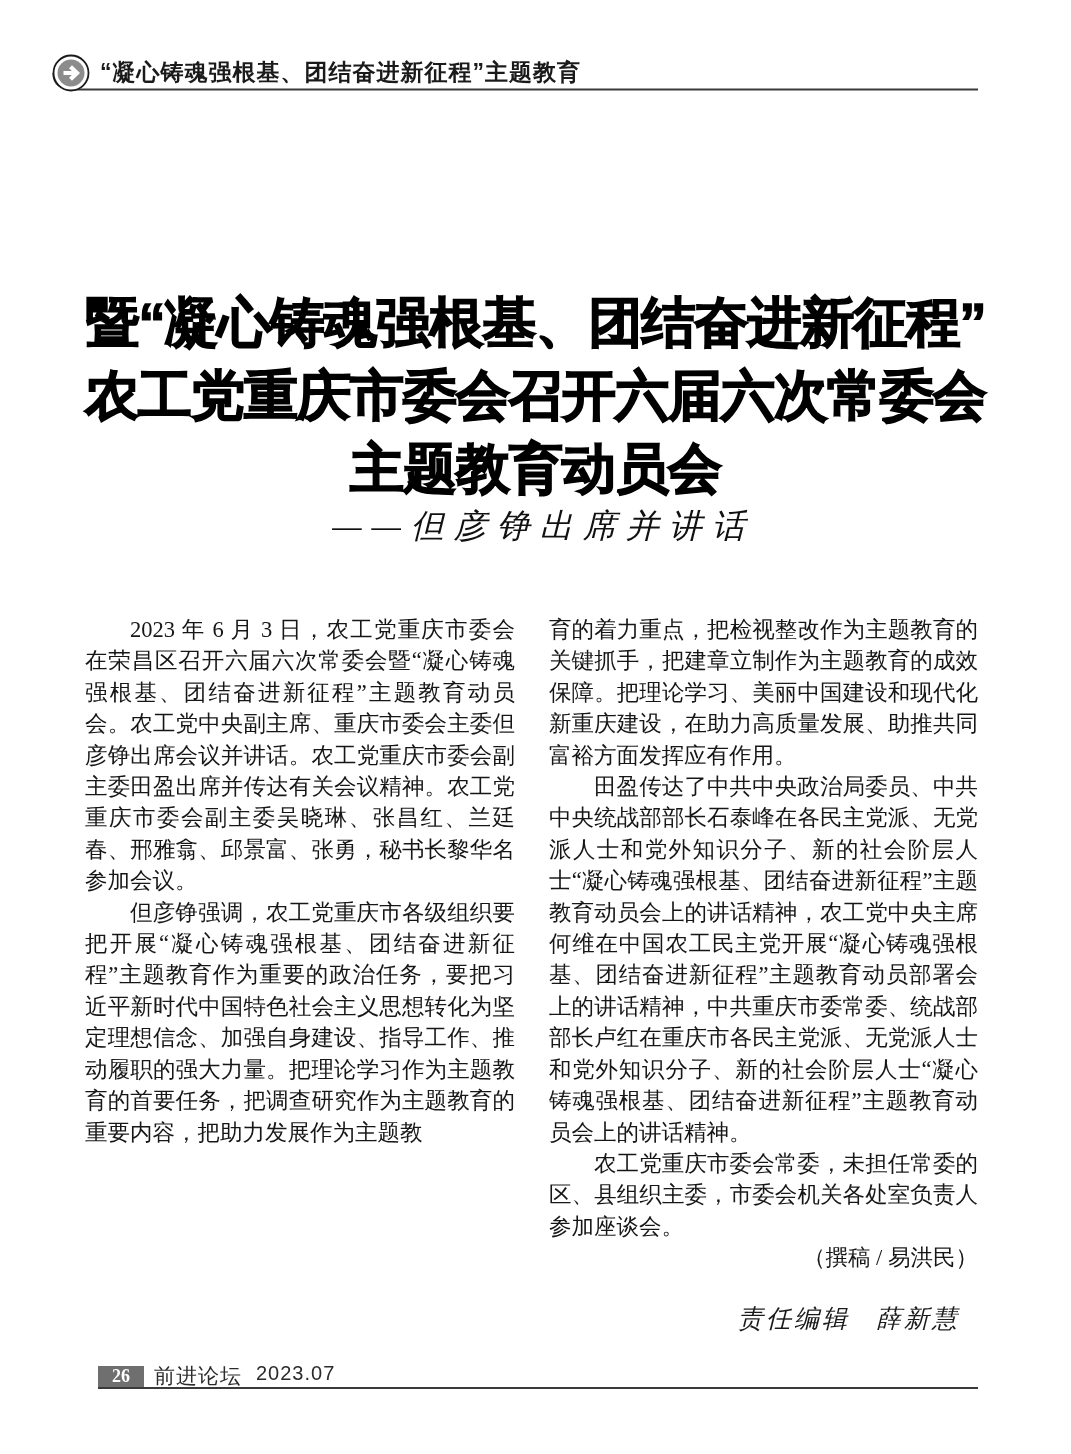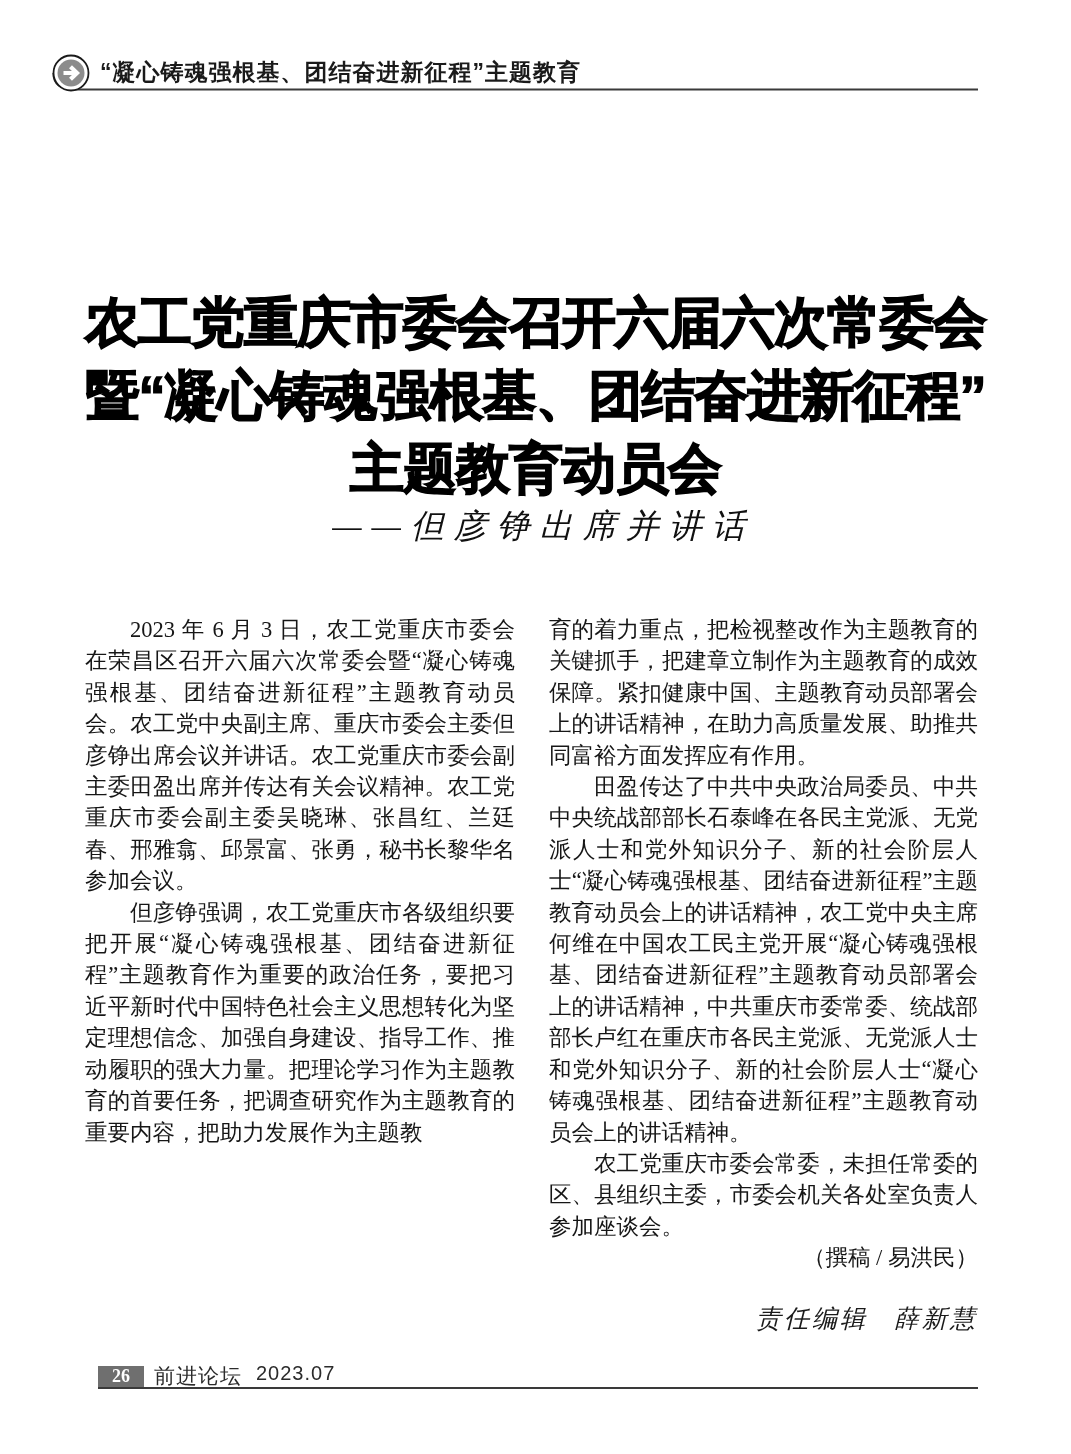--- a/index.html
+++ b/index.html
@@ -45,21 +45,21 @@
     color:#161616;
     overflow:hidden;
   }
   .col-left{left:85px;height:748px;}
   .col-right{left:549px;width:429px;height:720px;}
   .col p{margin:0;text-indent:2em;}
   .col p.no-indent{text-indent:0;}
   .col p.byline{text-align:right;text-indent:0;}
   
   .editor-note{
-    position:absolute;top:1302px;right:93px;
+    position:absolute;top:1302px;right:111px;
     font-family:"Liberation Serif","DejaVu Serif",serif;
     font-style:italic;
     font-size:25px;letter-spacing:3px;color:#1a1a1a;
     white-space:nowrap;
   }
   .editor-note .name{margin-left:26px;}
   
   .footer-rule{
     position:absolute;left:98px;top:1387px;width:880px;height:2px;
     background:#3a3a3a;
@@ -90,33 +90,33 @@
 
   <svg class="header-rule-svg" width="935" height="46" viewBox="0 0 935 46">
     <path d="M5.5,23 C5.5,33.5 12,39.5 27,39.5 L930,39.5" stroke="#3a3a3a" stroke-width="2.2" fill="none"></path>
     <circle cx="23" cy="23" r="17.5" fill="#ffffff" stroke="#1a1a1a" stroke-width="1.8"></circle>
     <circle cx="23" cy="23" r="13.5" fill="#8c8c8c"></circle>
     <path d="M15.5,23 L28,23 M22.5,16.8 L29,23 L22.5,29.2" stroke="#ffffff" stroke-width="4.2" fill="none" stroke-linecap="butt"></path>
   </svg>
   <div class="header-text">“凝心铸魂强根基、团结奋进新征程”主题教育</div>
 
   <div class="title">
+    <div>暨“凝心铸魂强根基、团结奋进新征程”</div>
     <div>农工党重庆市委会召开六届六次常委会</div>
-    <div>暨“凝心铸魂强根基、团结奋进新征程”</div>
     <div>主题教育动员会</div>
   </div>
   <div class="subtitle">——但彦铮出席并讲话</div>
 
   <div class="col col-left">
     <p>2023 年 6 月 3 日，农工党重庆市委会在荣昌区召开六届六次常委会暨“凝心铸魂强根基、团结奋进新征程”主题教育动员会。农工党中央副主席、重庆市委会主委但彦铮出席会议并讲话。农工党重庆市委会副主委田盈出席并传达有关会议精神。农工党重庆市委会副主委吴晓琳、张昌红、兰廷春、邢雅翕、邱景富、张勇，秘书长黎华名参加会议。</p>
     <p>但彦铮强调，农工党重庆市各级组织要把开展“凝心铸魂强根基、团结奋进新征程”主题教育作为重要的政治任务，要把习近平新时代中国特色社会主义思想转化为坚定理想信念、加强自身建设、指导工作、推动履职的强大力量。把理论学习作为主题教育的首要任务，把调查研究作为主题教育的重要内容，把助力发展作为主题教</p>
   </div>
 
   <div class="col col-right">
-    <p class="no-indent">育的着力重点，把检视整改作为主题教育的关键抓手，把建章立制作为主题教育的成效保障。紧扣健康中国、主题教育动员部署会上的讲话精神，在助力高质量发展、助推共同富裕方面发挥应有作用。</p>
+    <p class="no-indent">育的着力重点，把检视整改作为主题教育的关键抓手，把建章立制作为主题教育的成效保障。把理论学习、美丽中国建设和现代化新重庆建设，在助力高质量发展、助推共同富裕方面发挥应有作用。</p>
     <p>田盈传达了中共中央政治局委员、中共中央统战部部长石泰峰在各民主党派、无党派人士和党外知识分子、新的社会阶层人士“凝心铸魂强根基、团结奋进新征程”主题教育动员会上的讲话精神，农工党中央主席何维在中国农工民主党开展“凝心铸魂强根基、团结奋进新征程”主题教育动员部署会上的讲话精神，中共重庆市委常委、统战部部长卢红在重庆市各民主党派、无党派人士和党外知识分子、新的社会阶层人士“凝心铸魂强根基、团结奋进新征程”主题教育动员会上的讲话精神。</p>
     <p>农工党重庆市委会常委，未担任常委的区、县组织主委，市委会机关各处室负责人参加座谈会。</p>
     <p class="byline">（撰稿 / 易洪民）</p>
   </div>
 
   <div class="editor-note">
     <span>责任编辑</span><span class="name">薛新慧</span>
   </div>
 
   <div class="footer-rule"></div>

